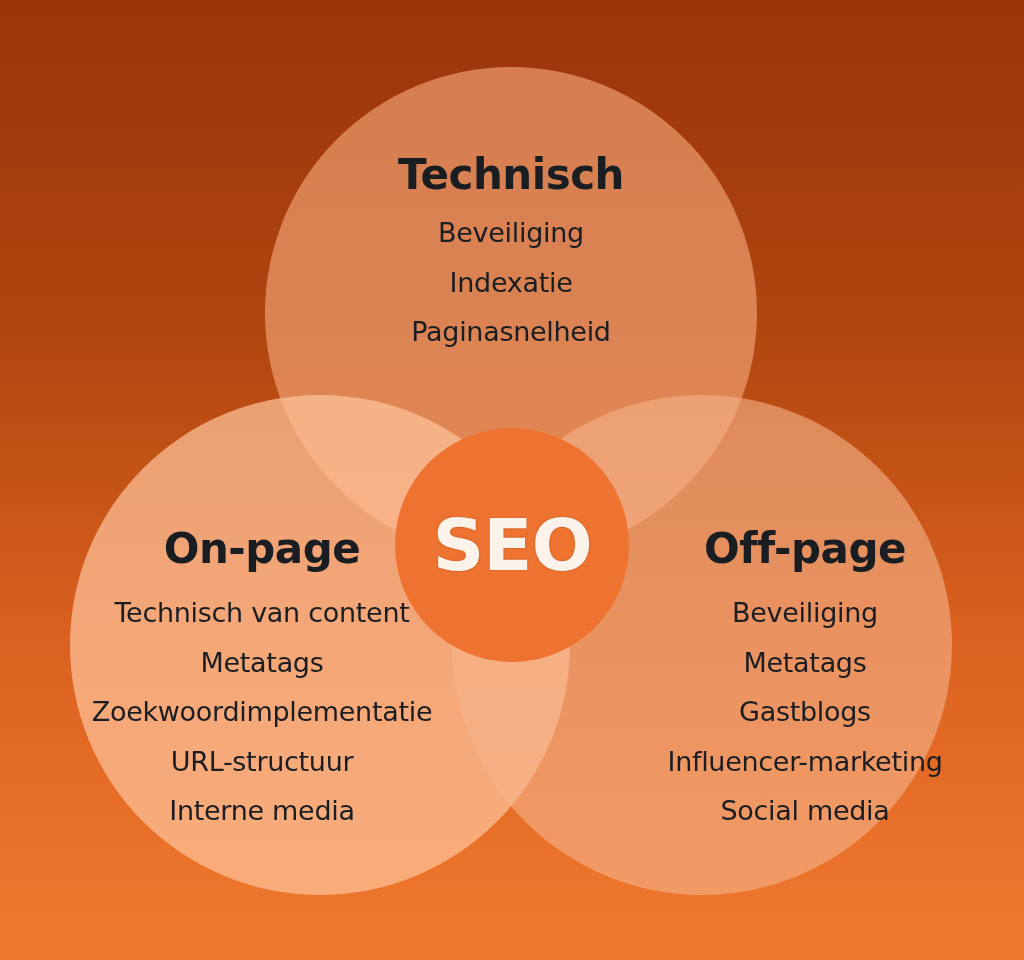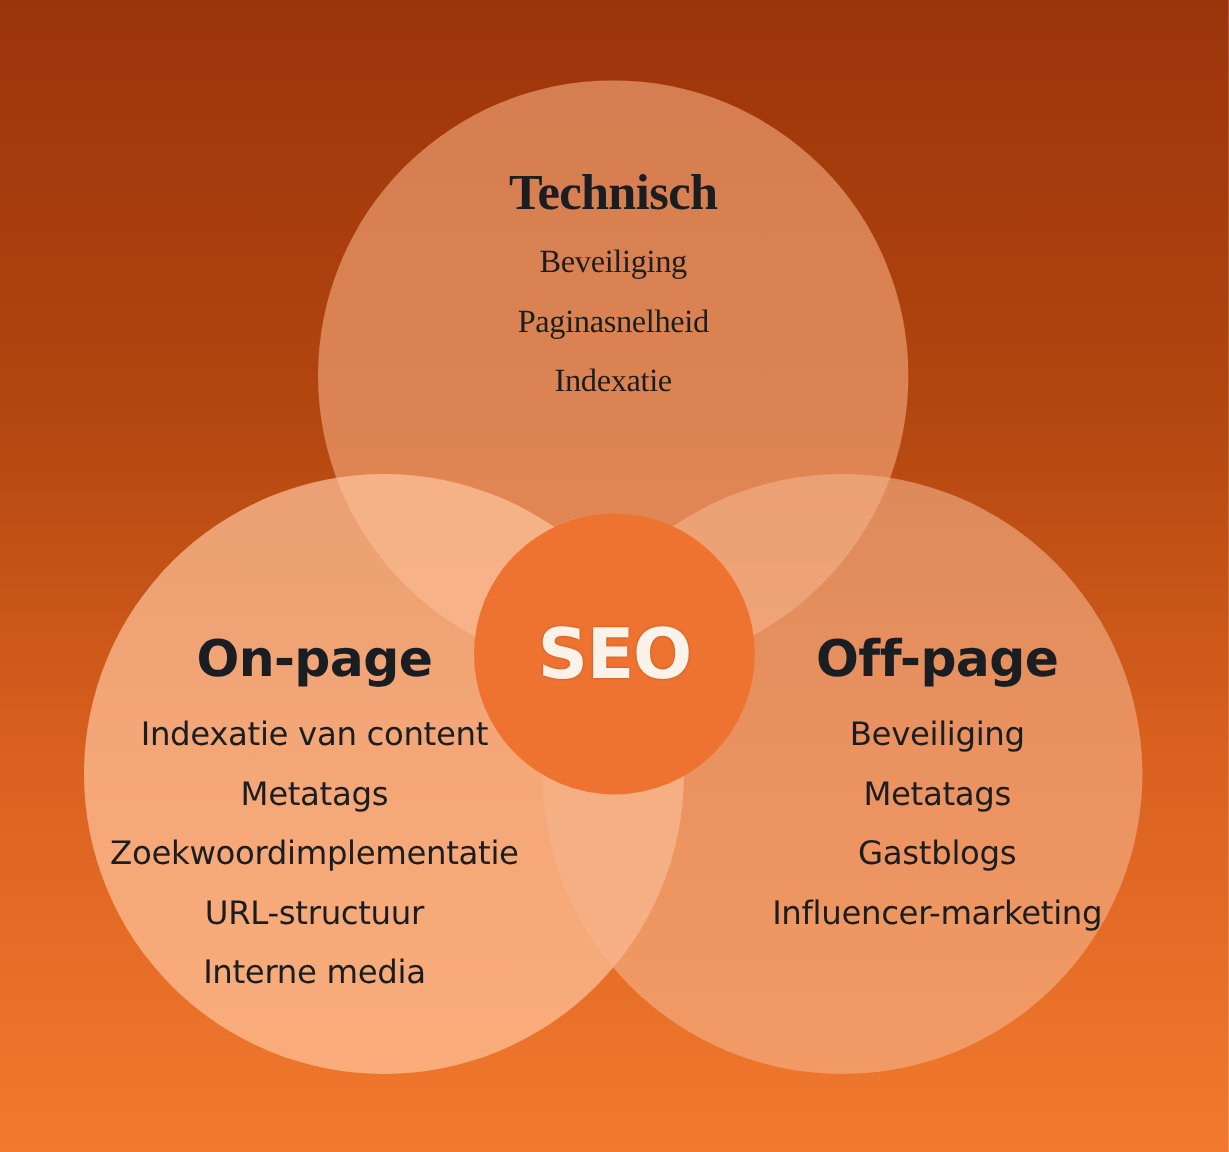--- a/index.html
+++ b/index.html
@@ -23,67 +23,68 @@
     .c-right {
       left: 452px; top: 395px; width: 500px; height: 500px;
       background: rgba(245, 180, 140, 0.60);
     }
     .c-core {
       left: 395px; top: 428px; width: 234px; height: 234px;
       background: #ef7330;
       display: flex; align-items: center; justify-content: center;
     }
     .core-label {
-      color: #fbf3ea; font-weight: bold; font-size: 58px; letter-spacing: -1px;
+      color: #fbf3ea; font-weight: bold; font-size: 72px; letter-spacing: -1px;
       font-family: "DejaVu Sans", sans-serif;
       text-shadow: 0 0 2px rgba(120,50,10,0.5);
     }
     .block {
       position: absolute; text-align: center; color: #1a1d22;
     }
     .block .heading {
       font-weight: bold; font-size: 42px; line-height: 50px; margin-bottom: 8px;
       letter-spacing: -0.5px;
     }
     .block .item {
       font-size: 27px; line-height: 49.5px; letter-spacing: -0.3px;
     }
-    .b-top   { left: 311px; top: 136px; width: 400px; font-family: Liberation Serif, serif; }
+    .b-top   { left: 311px; top: 150px; width: 400px; }
     .b-left  { left: 62px;  top: 524px; width: 400px; }
-    .b-right { left: 581px; top: 524px; width: 400px; }
+    .b-right { left: 605px; top: 524px; width: 400px; }
     .b-left .heading, .b-right .heading { margin-bottom: 14px; }
   </style>
 </head>
 <body>
 
 <div class="venn">
   <div class="circle c-top"></div>
   <div class="circle c-left"></div>
   <div class="circle c-right"></div>
 
   <div class="block b-top">
     <div class="heading">Technisch</div>
     <div class="item">Beveiliging</div>
+    <div class="item">Indexatie</div>
     <div class="item">Paginasnelheid</div>
-    <div class="item">Indexatie</div>
   </div>
 
   <div class="block b-left">
     <div class="heading">On-page</div>
-    <div class="item">Indexatie van content</div>
+    <div class="item">Technisch van content</div>
     <div class="item">Metatags</div>
     <div class="item">Zoekwoordimplementatie</div>
     <div class="item">URL-structuur</div>
     <div class="item">Interne media</div>
   </div>
 
   <div class="block b-right">
     <div class="heading">Off-page</div>
     <div class="item">Beveiliging</div>
     <div class="item">Metatags</div>
     <div class="item">Gastblogs</div>
     <div class="item">Influencer-marketing</div>
+    <div class="item">Social media</div>
   </div>
 
   <div class="circle c-core">
     <span class="core-label">SEO</span>
   </div>
 </div>
 
 </body></html>

